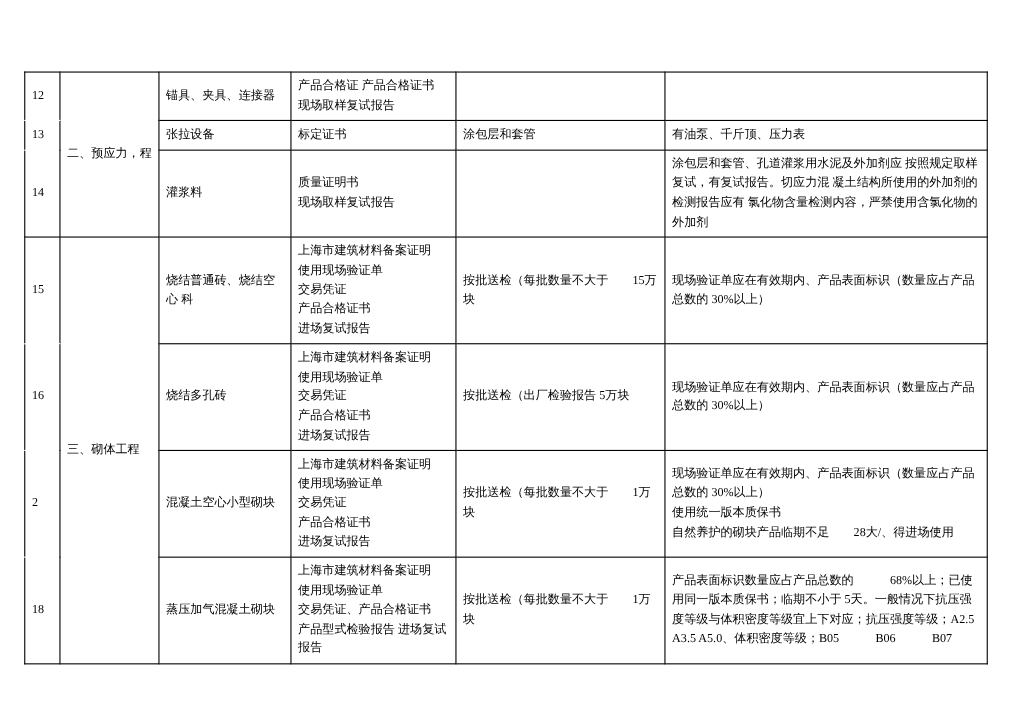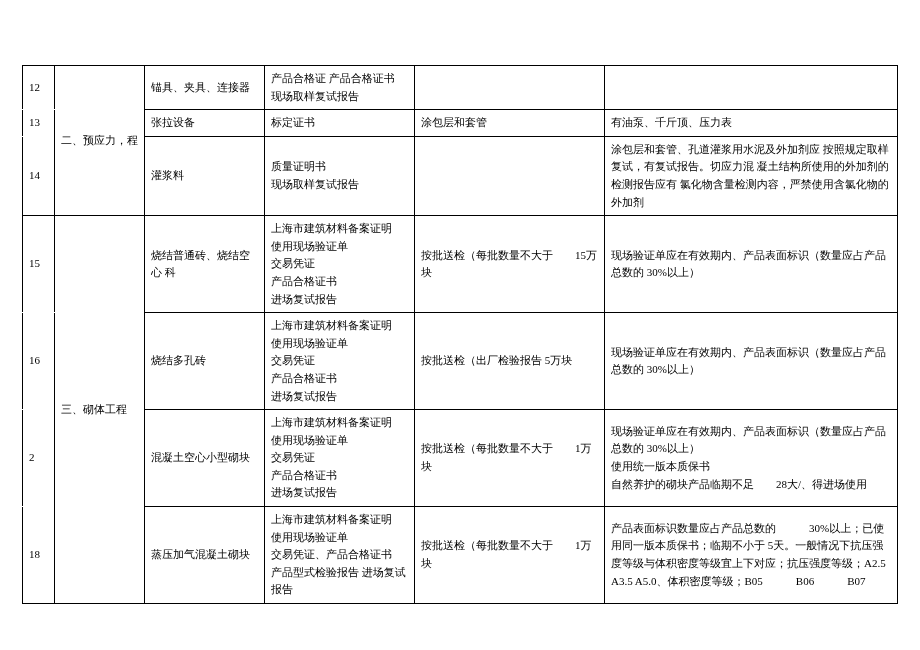--- a/index.html
+++ b/index.html
@@ -105,16 +105,16 @@
 自然养护的砌块产品临期不足　　28大/、得进场使用</td>
     </tr>
     <tr>
       <td class="no-top">18</td>
       <td>蒸压加气混凝土砌块</td>
       <td style="white-space:pre-line">上海市建筑材料备案证明
 使用现场验证单
 交易凭证、产品合格证书
 产品型式检验报告 进场复试报告</td>
       <td>按批送检（每批数量不大于　　1万块</td>
-      <td>产品表面标识数量应占产品总数的　　　30%以上；已使用同一版本质保书；临期不小于 5天。一般情况下抗压强度等级与体积密度等级宜上下对应；抗压强度等级；A2.5　　　A3.5 A5.0、体积密度等级；B05　　　B06　　　B07</td>
+      <td>产品表面标识数量应占产品总数的　　　68%以上；已使用同一版本质保书；临期不小于 5天。一般情况下抗压强度等级与体积密度等级宜上下对应；抗压强度等级；A2.5　　　A3.5 A5.0、体积密度等级；B05　　　B06　　　B07</td>
     </tr>
   </tbody>
 </table>
 
 </body></html>

